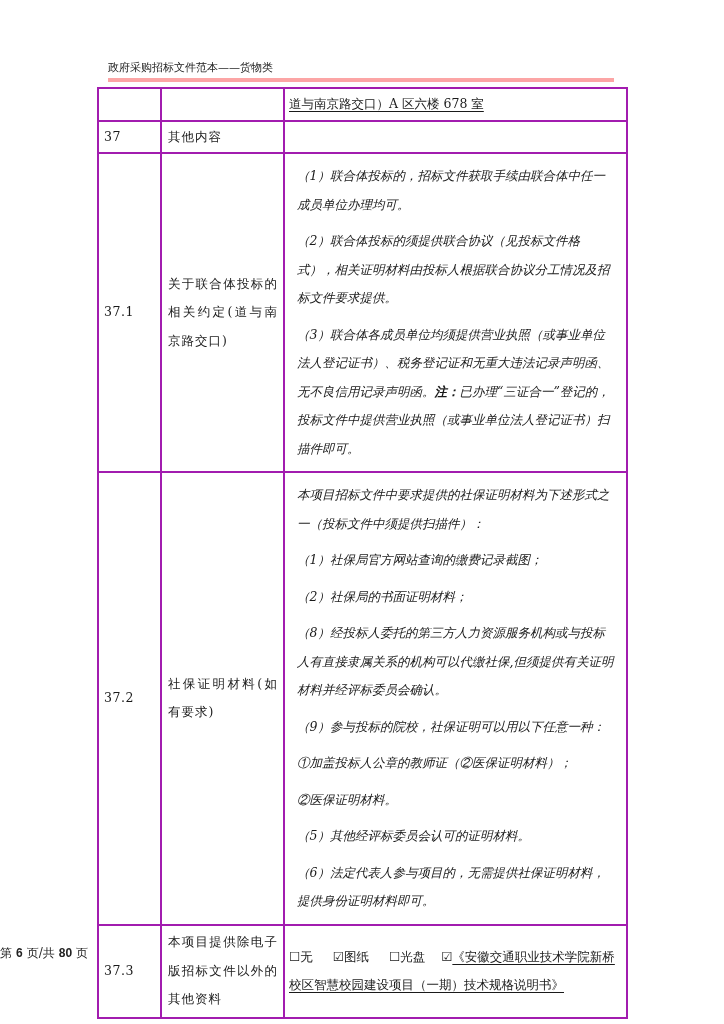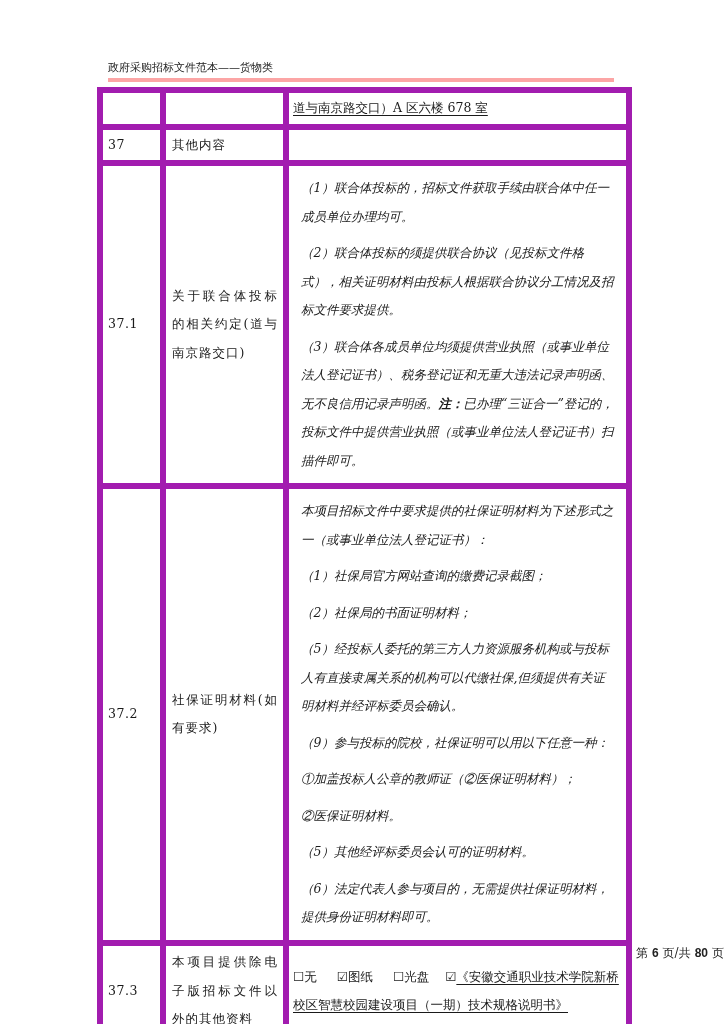--- a/index.html
+++ b/index.html
@@ -29,21 +29,21 @@
     .doc-table {
       position: absolute;
       left: 97px;
       top: 87px;
       width: 529px;
       border-collapse: collapse;
       table-layout: fixed;
       font-size: 12.5px;
     }
     .doc-table td {
-      border: 6px solid #a21caf;
+      border: 2px solid #a21caf;
       padding: 0 5px;
       vertical-align: middle;
       line-height: 28.5px;
     }
     .doc-table col.c1 { width: 63px; }
     .doc-table col.c2 { width: 123px; }
     .doc-table col.c3 { width: 343px; }
     .num-cell {
       text-align: left;
       letter-spacing: 0.5px;
@@ -74,21 +74,21 @@
     }
     .bold { font-weight: bold; }
     .checkbox-line span.opt {
       margin-right: 16px;
     }
     .page-footer {
       position: absolute;
       left: 0;
       width: 724px;
       top: 945px;
-      text-align: right;
+      text-align: left;
       font-size: 12px;
       color: #222;
     }
     .page-footer .pn {
       font-family: "Liberation Sans", sans-serif;
       font-weight: bold;
       margin: 0 4px;
     }
   </style>
 </head>
@@ -123,24 +123,24 @@
       <td class="content-cell">
         <p>（1）联合体投标的，招标文件获取手续由联合体中任一成员单位办理均可。</p>
         <p>（2）联合体投标的须提供联合协议（见投标文件格式），相关证明材料由投标人根据联合协议分工情况及招标文件要求提供。</p>
         <p><span>（3）联合体各成员单位均须提供营业执照（或事业单位法人登记证书）、税务登记证和无重大违法记录声明函、无不良信用记录声明函。</span><span class="bold">注：</span><span>已办理“三证合一”登记的，投标文件中提供营业执照（或事业单位法人登记证书）扫描件即可。</span></p>
       </td>
     </tr>
     <tr class="row-372">
       <td class="num-cell">37.2</td>
       <td class="label-cell">社保证明材料(如有要求)</td>
       <td class="content-cell">
-        <p>本项目招标文件中要求提供的社保证明材料为下述形式之一（或事业单位法人登记证书）：</p>
+        <p>本项目招标文件中要求提供的社保证明材料为下述形式之一（投标文件中须提供扫描件）：</p>
         <p>（1）社保局官方网站查询的缴费记录截图；</p>
         <p>（2）社保局的书面证明材料；</p>
-        <p>（5）经投标人委托的第三方人力资源服务机构或与投标人有直接隶属关系的机构可以代缴社保,但须提供有关证明材料并经评标委员会确认。</p>
+        <p>（8）经投标人委托的第三方人力资源服务机构或与投标人有直接隶属关系的机构可以代缴社保,但须提供有关证明材料并经评标委员会确认。</p>
         <p>（9）参与投标的院校，社保证明可以用以下任意一种：</p>
         <p>①加盖投标人公章的教师证（②医保证明材料）；</p>
         <p>②医保证明材料。</p>
         <p>（5）其他经评标委员会认可的证明材料。</p>
         <p>（6）法定代表人参与项目的，无需提供社保证明材料，提供身份证明材料即可。</p>
       </td>
     </tr>
     <tr class="row-373">
       <td class="num-cell">37.3</td>
       <td class="label-cell">本项目提供除电子版招标文件以外的其他资料</td>

